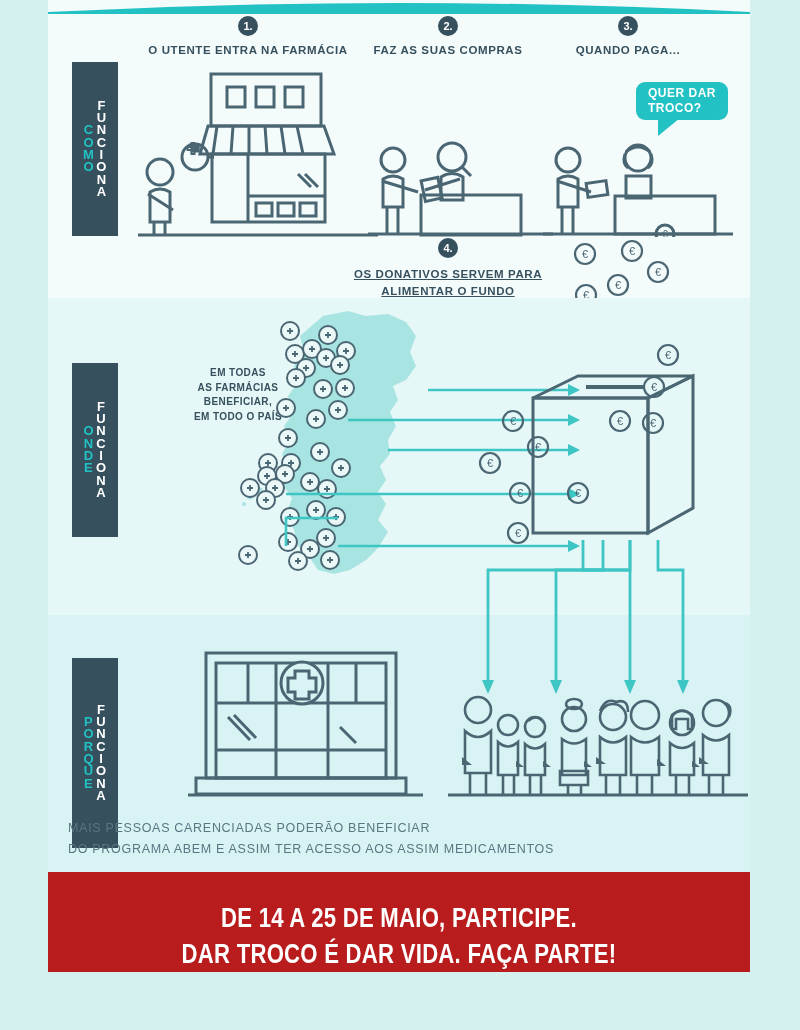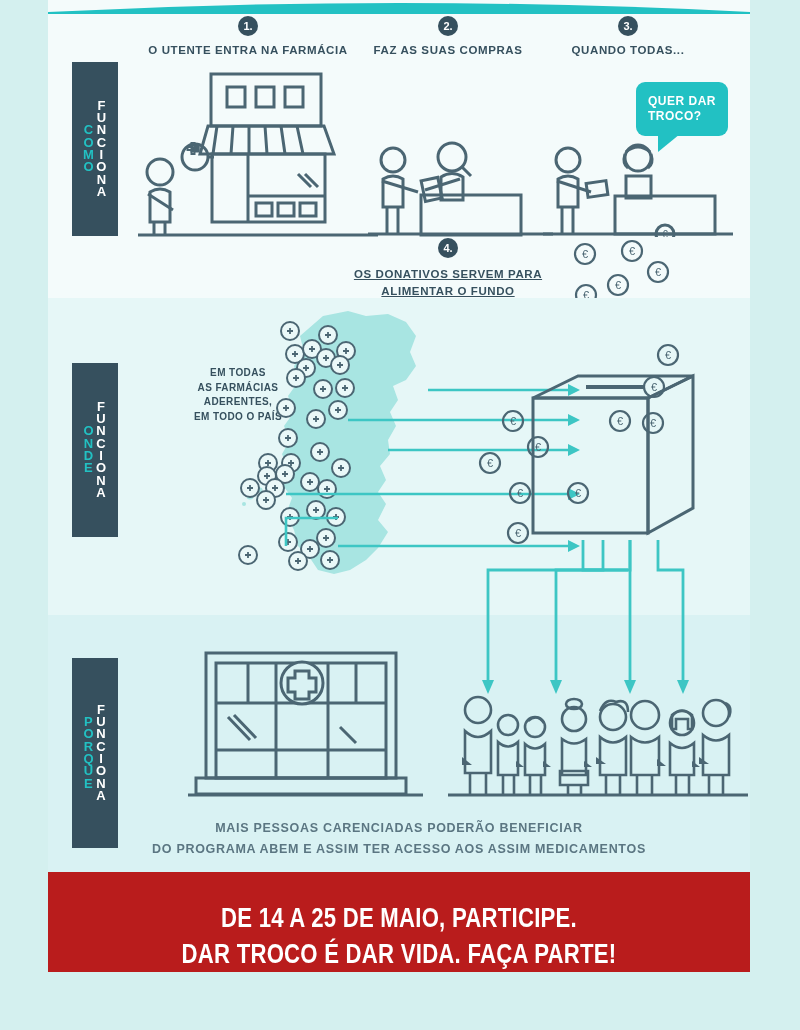--- a/index.html
+++ b/index.html
@@ -75,21 +75,21 @@
   #step3 { left:480px; width:200px; }
 
   
   #step4 { position:absolute; left:300px; top:238px; width:200px; }
   #step4 .steplabel { line-height:1.45; white-space:normal;text-decoration:underline; }
 
   
   #bubble {
     position:absolute; left:588px; top:82px;
     background:#22c1c3; border-radius:9px;
-    padding:12px 12px;
+    padding:4px 12px;
   }
   #bubble .btxt {
     color:#ffffff; font-size:12px; font-weight:bold;
     letter-spacing:0.5px; line-height:1.25;
   }
   #bubble:after {
     content:""; position:absolute; left:22px; bottom:-16px;
     width:0;height:0;
     border-left:0 solid transparent;
     border-right:22px solid transparent;
@@ -105,22 +105,21 @@
   }
   #boxLabel {
     position:absolute; left:530px; top:425px; width:110px;
     text-align:center; color:#36505e;
     font-size:19px; font-weight:bold; line-height:1.25;
     font-family:"Liberation Sans Narrow","Liberation Sans",sans-serif;
     letter-spacing:0.5px;
   }
   #benefitTxt {
     position:absolute; left:20px; top:818px; width:662px;
-    text-align:center;
-    font-size:12.5px; font-weight:bold; color:#5b7682;
+    font-size:12.5px; font-weight:normal; color:#5b7682;
     letter-spacing:0.7px; line-height:1.7;
   }
   #cta {
     position:absolute; left:20px; top:918px; width:662px;
     text-align:center; color:#ffffff;
     font-size:27px; font-weight:bold; line-height:1.35;
     font-family:"Liberation Sans Narrow","Liberation Sans",sans-serif;
     letter-spacing:0.3px;
   }
   .shrink { display:block; transform:scaleX(0.82); transform-origin:center; }
@@ -159,21 +158,21 @@
     <div class="stepbox" id="step1">
       <div class="stepnum">1.</div>
       <div class="steplabel">O UTENTE ENTRA NA FARMÁCIA</div>
     </div>
     <div class="stepbox" id="step2">
       <div class="stepnum">2.</div>
       <div class="steplabel">FAZ AS SUAS COMPRAS</div>
     </div>
     <div class="stepbox" id="step3">
       <div class="stepnum">3.</div>
-      <div class="steplabel">QUANDO TODAS...</div>
+      <div class="steplabel">QUANDO PAGA...</div>
     </div>
 
     <div id="bubble">
       <div class="btxt">QUER DAR</div>
       <div class="btxt">TROCO?</div>
     </div>
 
     <svg style="position:absolute;left:90px;top:62px;" width="240" height="175" viewBox="0 0 240 175">
       <g fill="none" stroke="#4b6673" stroke-width="3">
         <rect x="73" y="12" width="110" height="52"></rect>
@@ -280,21 +279,21 @@
         <span>O</span>
         <span>N</span>
         <span>D</span>
         <span>E</span>
       </div>
     </div>
 
     <div id="whereTxt" style="top:68px">
       <div>EM TODAS</div>
       <div>AS FARMÁCIAS</div>
-      <div>ADERENTES,</div>
+      <div>BENEFICIAR,</div>
       <div>EM TODO O PAÍS</div>
     </div>
 
     <svg style="position:absolute;left:190px;top:10px;" width="220" height="285" viewBox="0 0 220 285">
       <path d="M85,8 L110,3 L128,8 L150,6 L168,14 L178,28 L172,44 L178,58 L168,72
                L155,78 L160,92 L152,104 L158,118 L150,132 L152,146 L142,158
                L148,172 L140,184 L148,196 L140,212 L150,224 L140,240 L128,252
                L112,262 L96,266 L80,262 L72,250 L60,238 L56,222 L48,206 L54,190
                L44,176 L50,160 L44,146 L52,132 L46,118 L56,104 L50,88 L60,74
                L56,58 L66,44 L62,28 Z" fill="#a8e5e2"></path>

